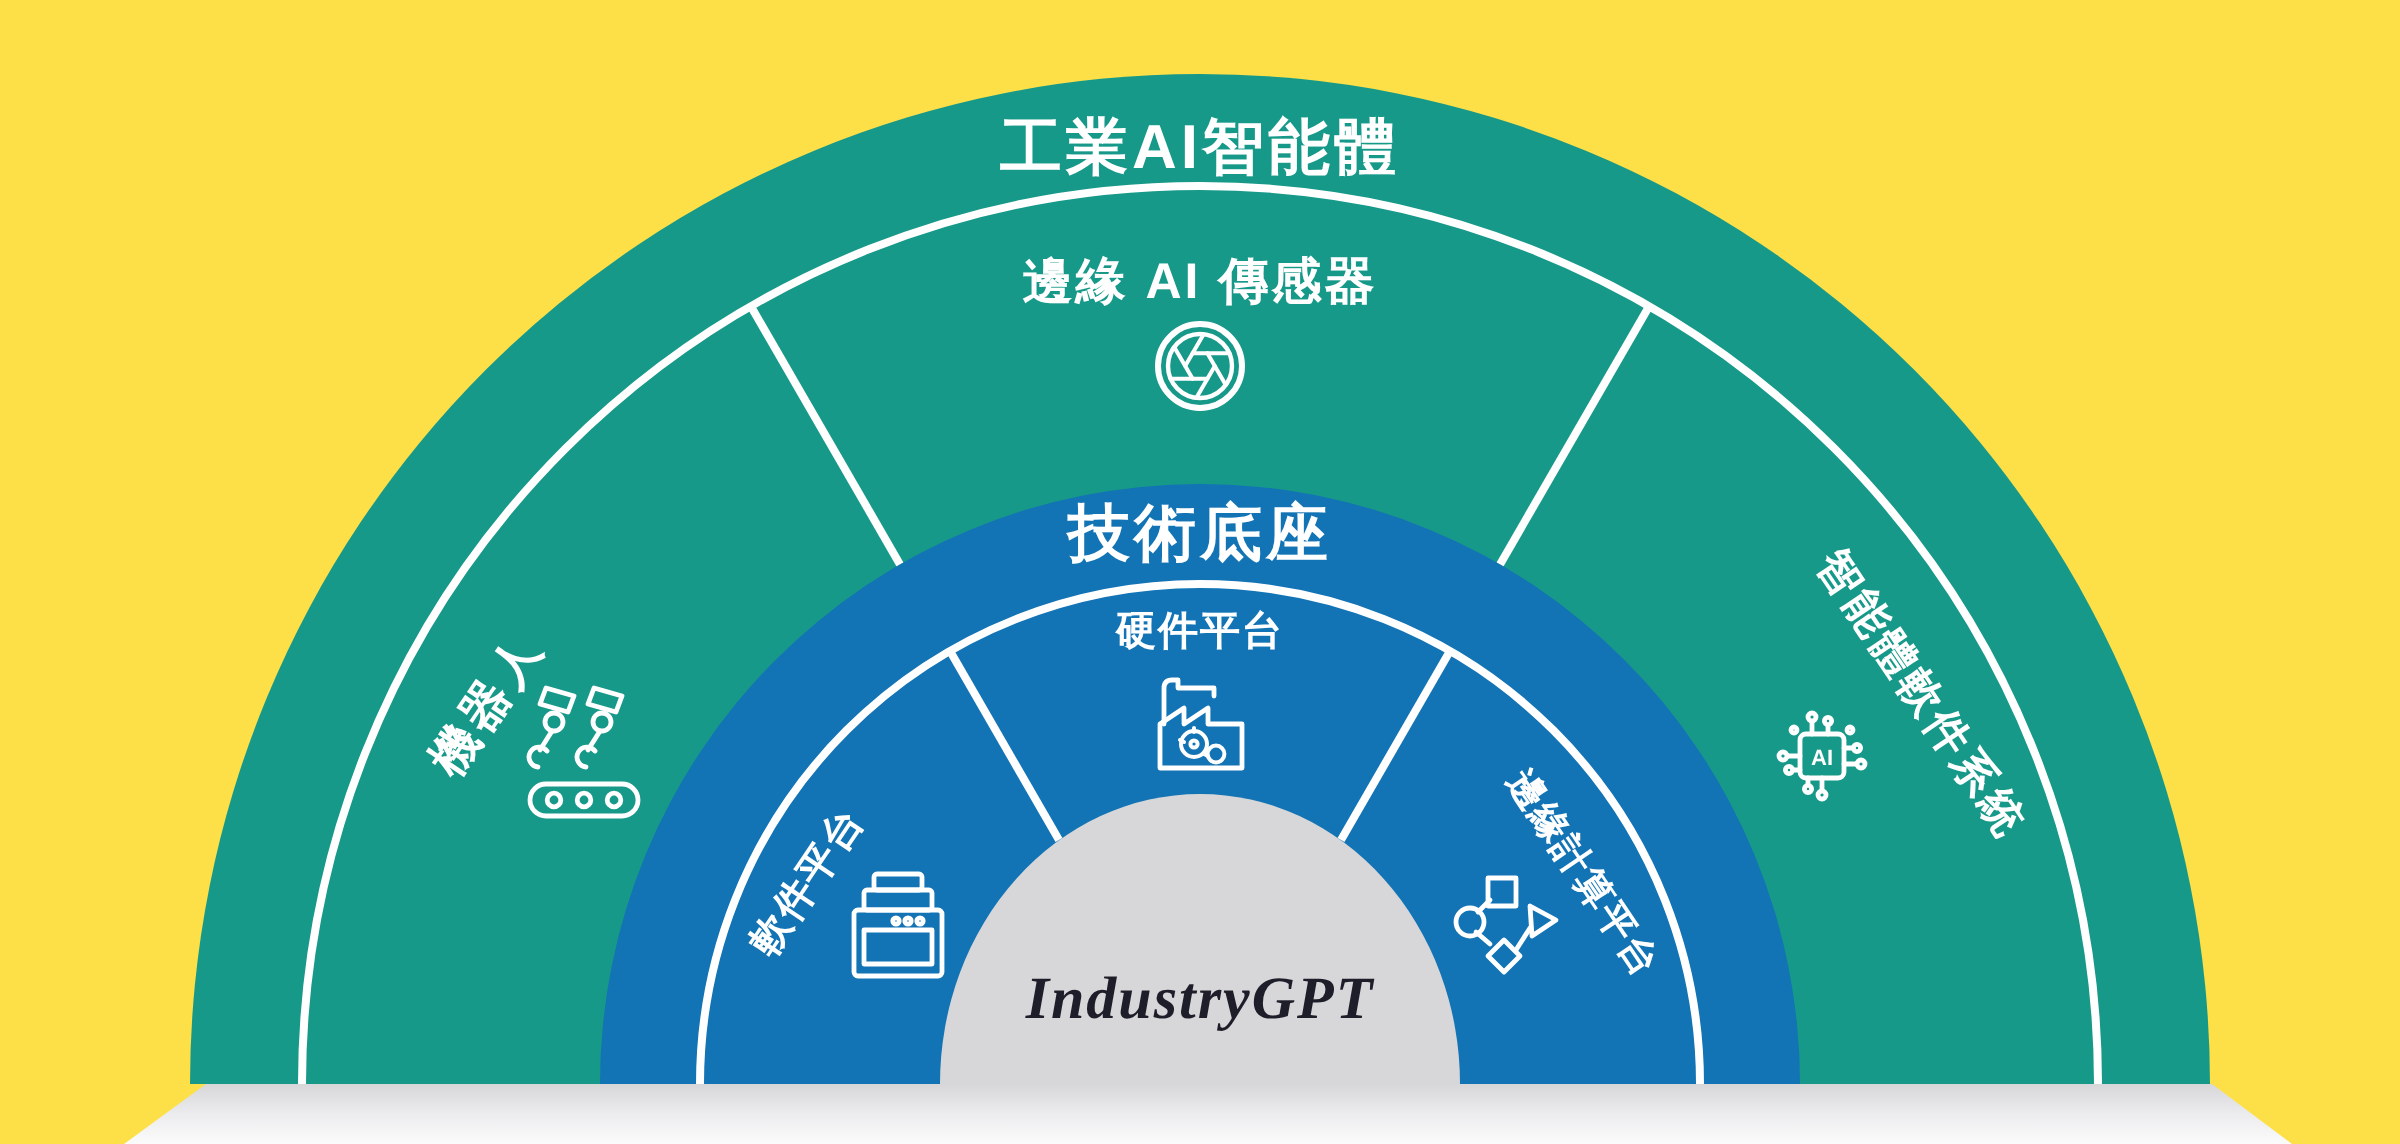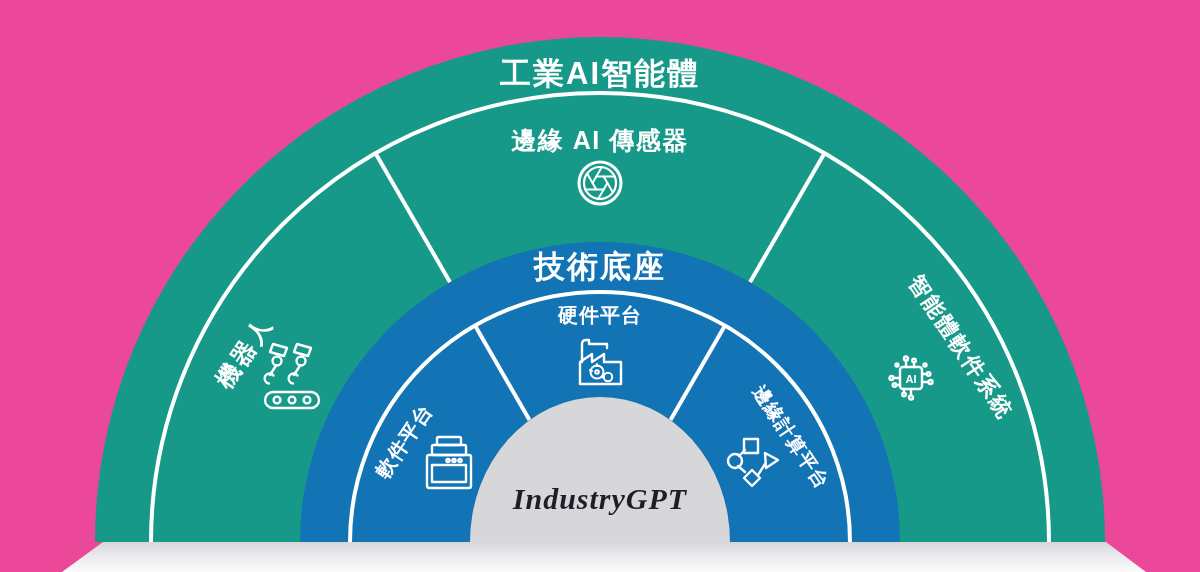--- a/index.html
+++ b/index.html
@@ -1,16 +1,16 @@
 <!DOCTYPE html>
 <html><head>
 <meta charset="utf-8">
 <style>
   html,body{margin:0;padding:0;background:#ffffff;}
-  .stage{position:relative;width:1200px;height:572px;background:#ec4899;overflow:hidden;
+  .stage{position:relative;width:1200px;height:572px;background:#fde047;overflow:hidden;
          font-family:"Liberation Sans", sans-serif;}
   svg{display:block;}
   text{font-family:"Liberation Sans", sans-serif;}
   .ring-title{font-size:31px;font-weight:700;letter-spacing:2px;fill:#ffffff;}
   .seg-label{font-weight:600;fill:#ffffff;}
   .core-label{font-family:"Liberation Serif", serif;font-style:italic;font-weight:700;
               font-size:30px;fill:#1e1e2a;letter-spacing:1px;}
   .icon{stroke:#ffffff;fill:none;stroke-width:2.4;stroke-linecap:round;stroke-linejoin:round;}
   .divider{stroke:#ffffff;stroke-width:4;fill:none;}
 </style>

